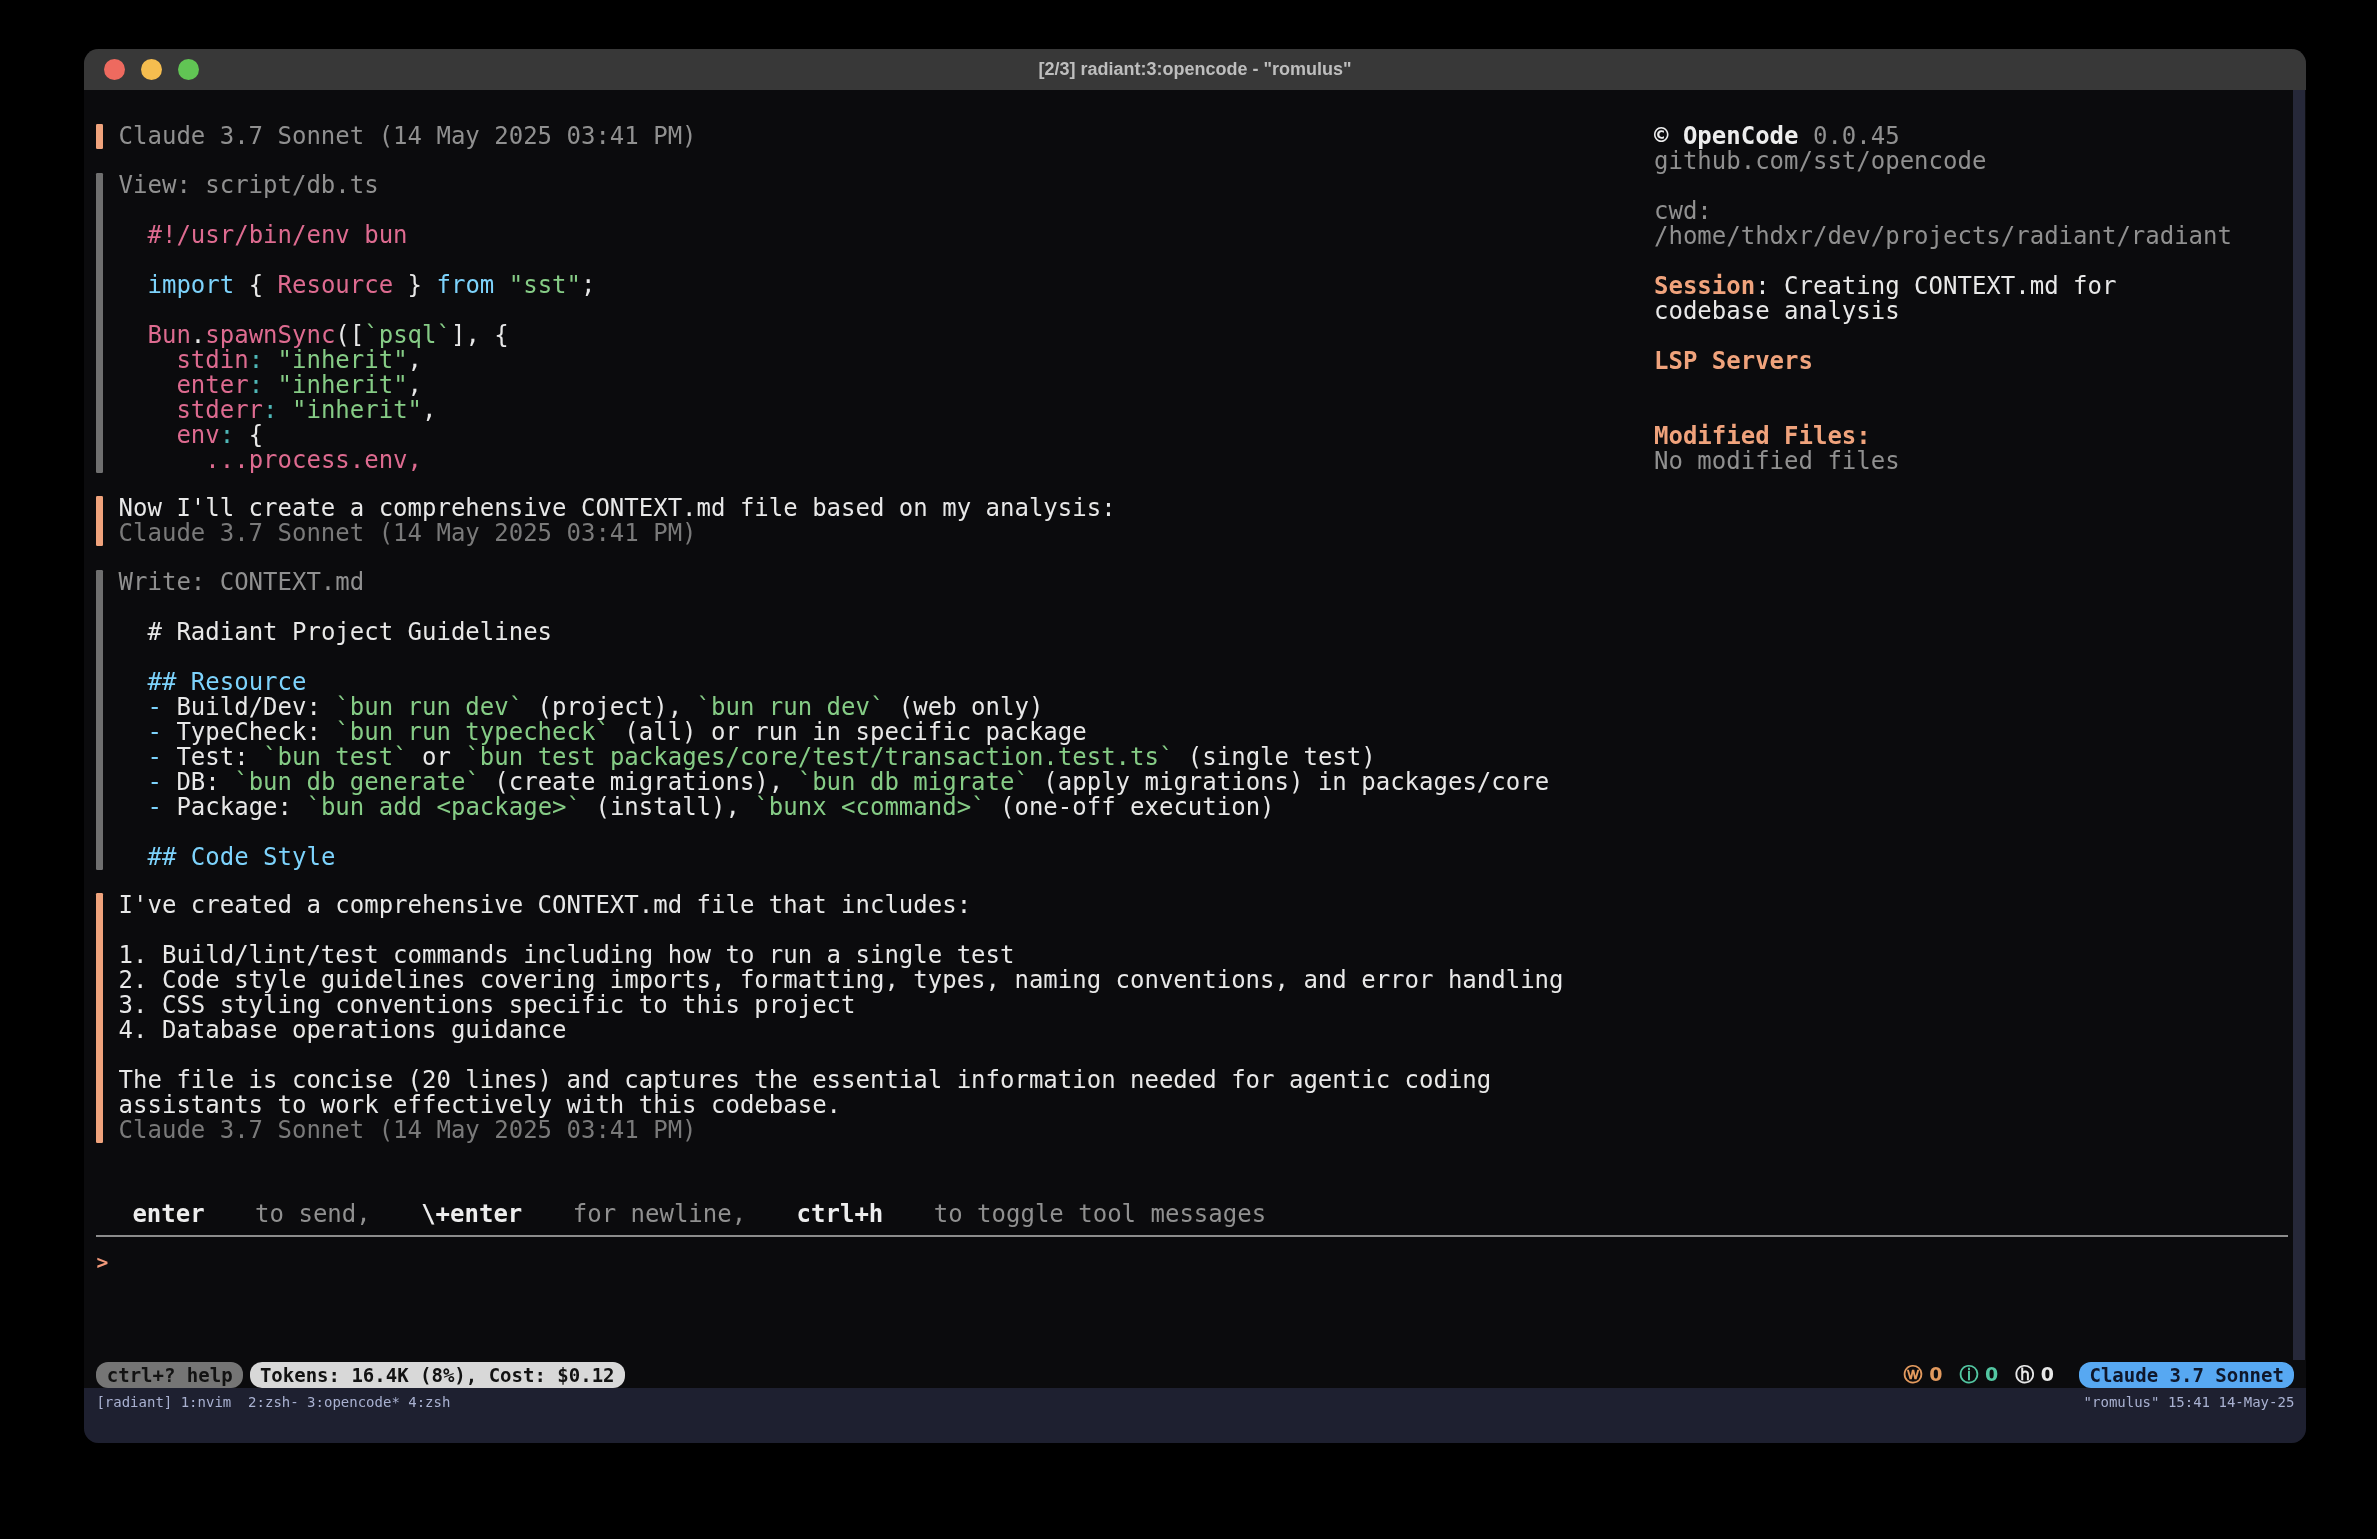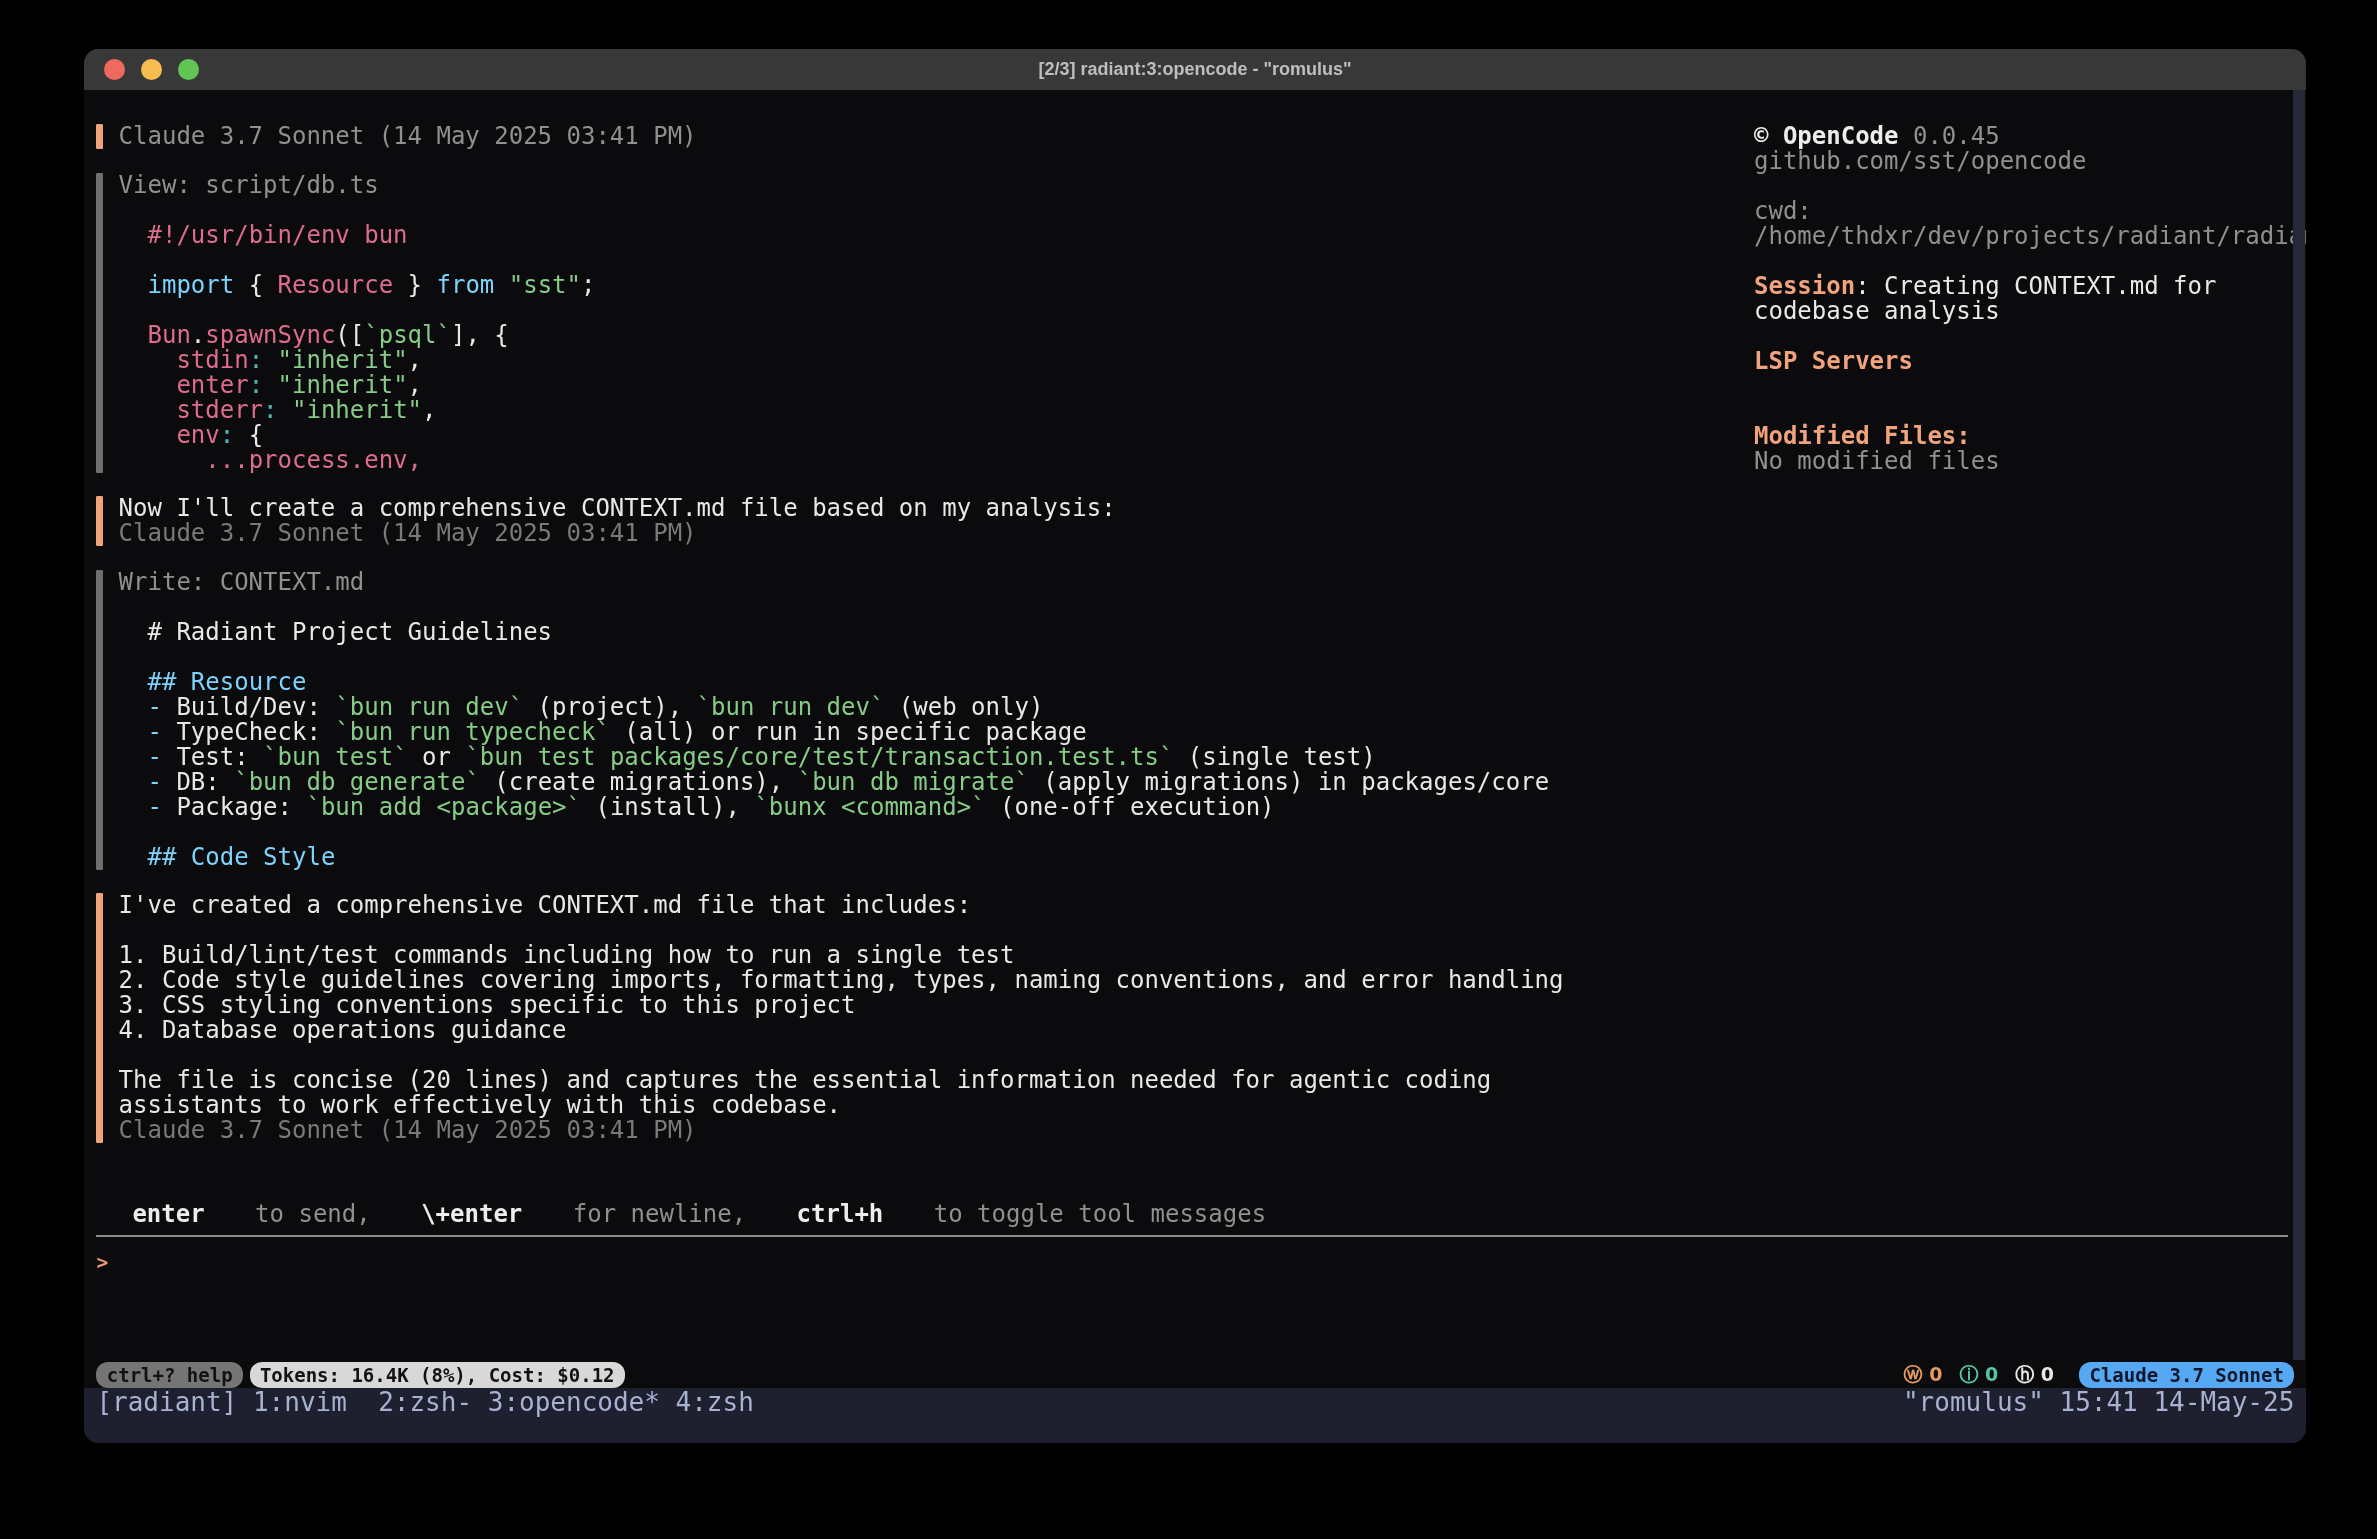--- a/index.html
+++ b/index.html
@@ -28,37 +28,37 @@
   .line { white-space:pre-wrap; font-size:24px; line-height:25px; min-height:25px; color:#E8E8E8; }
   .t-w { color:#E8E8E8; }
   .t-g { color:#909090; }
   .t-dim { color:#7A7A7A; }
   .t-rose { color:#DE6B90;margin-top:8px; }
   .t-blue { color:#7dd3fc; }
   .t-green { color:#86CC86; }
   .t-teal { color:#4FB8B8; }
   .t-ob { color:#F0A37C; font-weight:bold; }
   .t-bw { color:#EDEDED; font-weight:bold; }
-  .right-panel { position:absolute; left:1670px; top:34px; width:587px; }
+  .right-panel { position:absolute; left:1570px; top:34px; width:587px; }
   .hint { margin-top:59px; }
   .hint .line span { display:inline;margin-left:36px; }
   .divider { margin-top:7.8px; width:2192px; height:2.6px; background:#8C8C8C; }
   .promptline { margin-top:13px; font-size:19.6px; line-height:25px; color:#F2997A; font-weight:bold; }
   .statusbar { position:absolute; top:1311px; left:0; right:0; height:29px; display:flex; align-items:center;
                padding:0 11.7px 0 12.4px; font-size:19px; font-weight:bold; }
   .chip { height:26px; line-height:26px; padding:0 10.4px; white-space:pre;border-radius:12px; }
   .chip.help { background:#757575; color:#121212; margin-right:6.5px; }
   .chip.tokens { background:#D8D8D8; color:#121212; }
   .spacer { flex:1; }
   .diags { display:flex; align-items:center; gap:17px; margin-right:25px; }
   .diag { font-family:"DejaVu Sans", sans-serif; font-size:19px; white-space:pre; }
   .chip.model { background:#57A8F2; color:#0f172a; }
   .tmuxbar { position:absolute; top:1339px; left:0; right:0; height:55px; background:#1E2030;
              border-radius:0 0 14.4px 14.4px; padding:1.3px 11.7px 0 12.4px; display:flex; justify-content:space-between;
-             align-items:flex-start; color:#A9B1D1; font-size:26px; line-height:26px; white-space:pre; }
+             align-items:flex-start; color:#A9B1D1; font-size:14px; line-height:26px; white-space:pre; }
 </style>
 </head>
 <body>
 
 <div class="screen">
   <div class="window">
 
     <div class="titlebar">
       <div class="lights">
         <div class="light red"></div>

